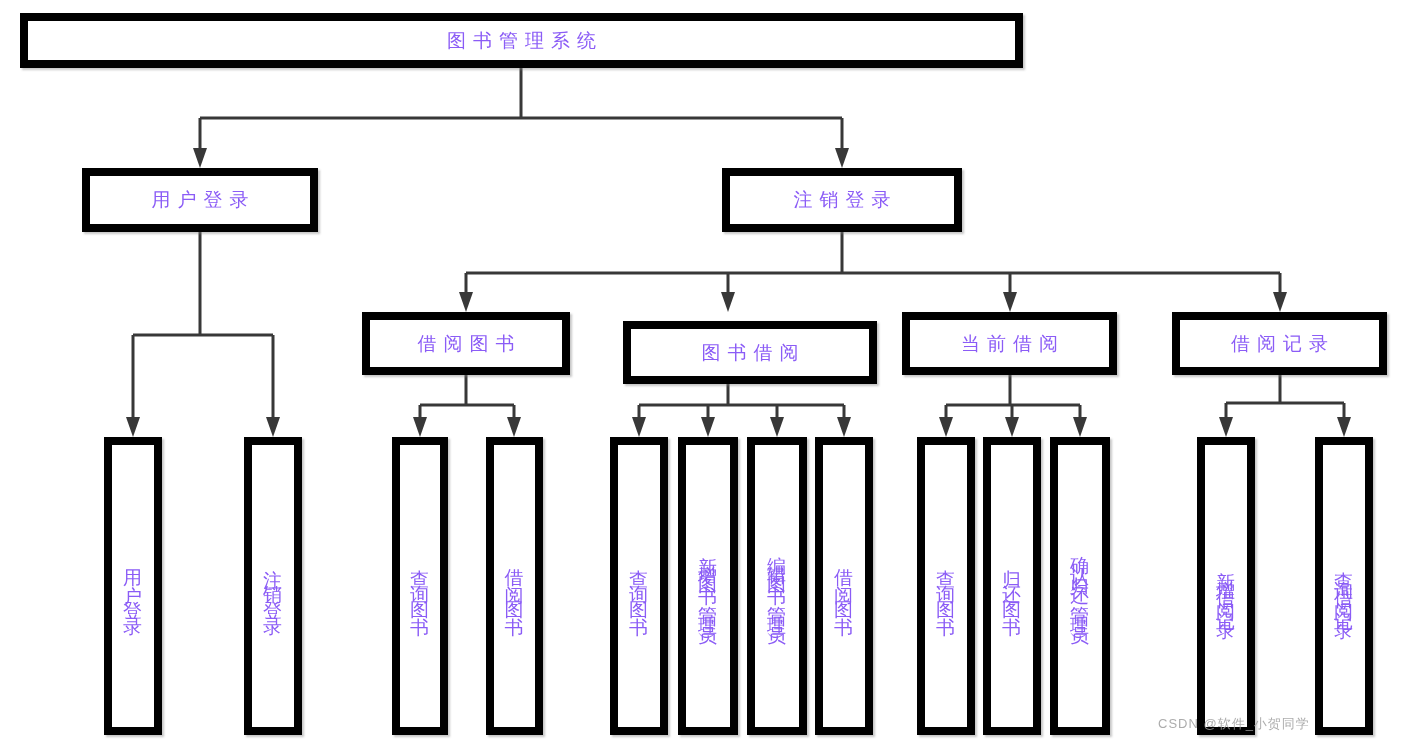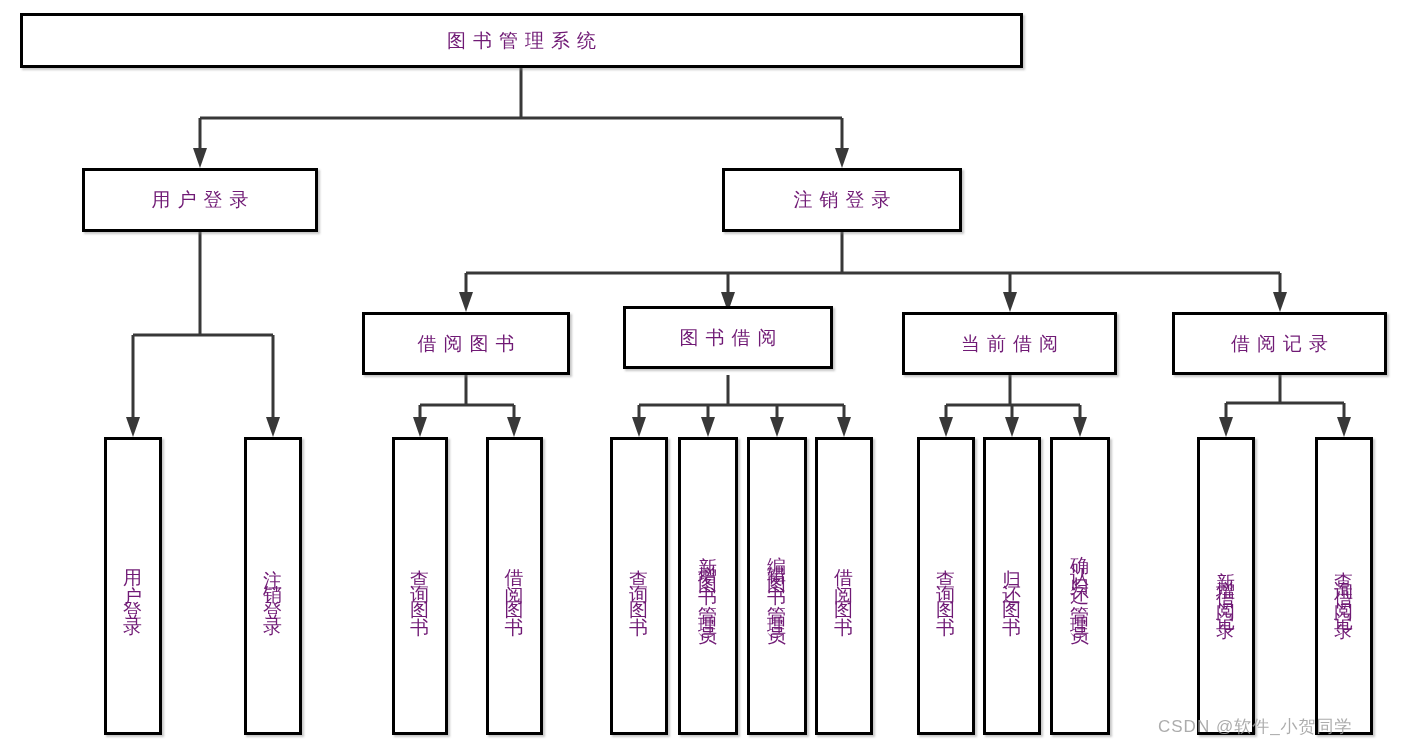--- a/index.html
+++ b/index.html
@@ -4,33 +4,33 @@
 <style>
   html,body { margin:0; padding:0; background:#ffffff; }
   .canvas {
     position:relative; width:1405px; height:747px; background:#ffffff;
     font-family:"Liberation Sans","DejaVu Sans",sans-serif; overflow:hidden;
   }
   svg.connectors { position:absolute; left:0; top:0; width:1405px; height:747px; }
   svg.connectors path { stroke:#383838; stroke-width:3; fill:none; }
   svg.connectors polygon { fill:#383838; }
   .box {
-    position:absolute; background:#ffffff; border:3px solid #000000;
+    position:absolute; background:#ffffff; border:8px solid #000000;
     box-sizing:border-box; display:flex; align-items:center; justify-content:center;
-    color:#701a75; box-shadow:2px 2px 2px rgba(130,130,130,0.45);text-align:center;
+    color:#8b5cf6; box-shadow:2px 2px 2px rgba(130,130,130,0.45);text-align:center;
   }
   .hlabel { font-size:19px; letter-spacing:7px; white-space:nowrap; margin-left:7px; }
   .leaf { top:437px; height:298px; }
   .vtext {
     writing-mode:vertical-rl; text-orientation:mixed;
     font-size:19px; line-height:1; white-space:nowrap;
   }
   .watermark {
     position:absolute; left:1158px; top:715px; z-index:5;
-    font-size:17px; color:rgba(158,158,158,0.85); letter-spacing:1px; white-space:nowrap;
+    font-size:13px; color:rgba(158,158,158,0.85); letter-spacing:1px; white-space:nowrap;
   }
 </style>
 </head>
 <body>
 
 <div class="canvas">
 
   <svg class="connectors" viewBox="0 0 1405 747">
     <g>
       <path d="M521 68 V118 M200 118 H842 M200 118 V150 M842 118 V150"></path>
@@ -81,21 +81,21 @@
   <div class="box" style="left:82px;top:168px;width:236px;height:64px">
     <span class="hlabel">用户登录</span>
   </div>
   <div class="box" style="left:722px;top:168px;width:240px;height:64px">
     <span class="hlabel">注销登录</span>
   </div>
 
   <div class="box" style="left:362px;top:312px;width:208px;height:63px">
     <span class="hlabel">借阅图书</span>
   </div>
-  <div class="box" style="left:623px;top:306px;width:210px;height:63px">
+  <div class="box" style="left:623px;top:321px;width:254px;height:63px">
     <span class="hlabel">图书借阅</span>
   </div>
   <div class="box" style="left:902px;top:312px;width:215px;height:63px">
     <span class="hlabel">当前借阅</span>
   </div>
   <div class="box" style="left:1172px;top:312px;width:215px;height:63px">
     <span class="hlabel">借阅记录</span>
   </div>
 
   <div class="box leaf" style="left:104px;width:58px">

